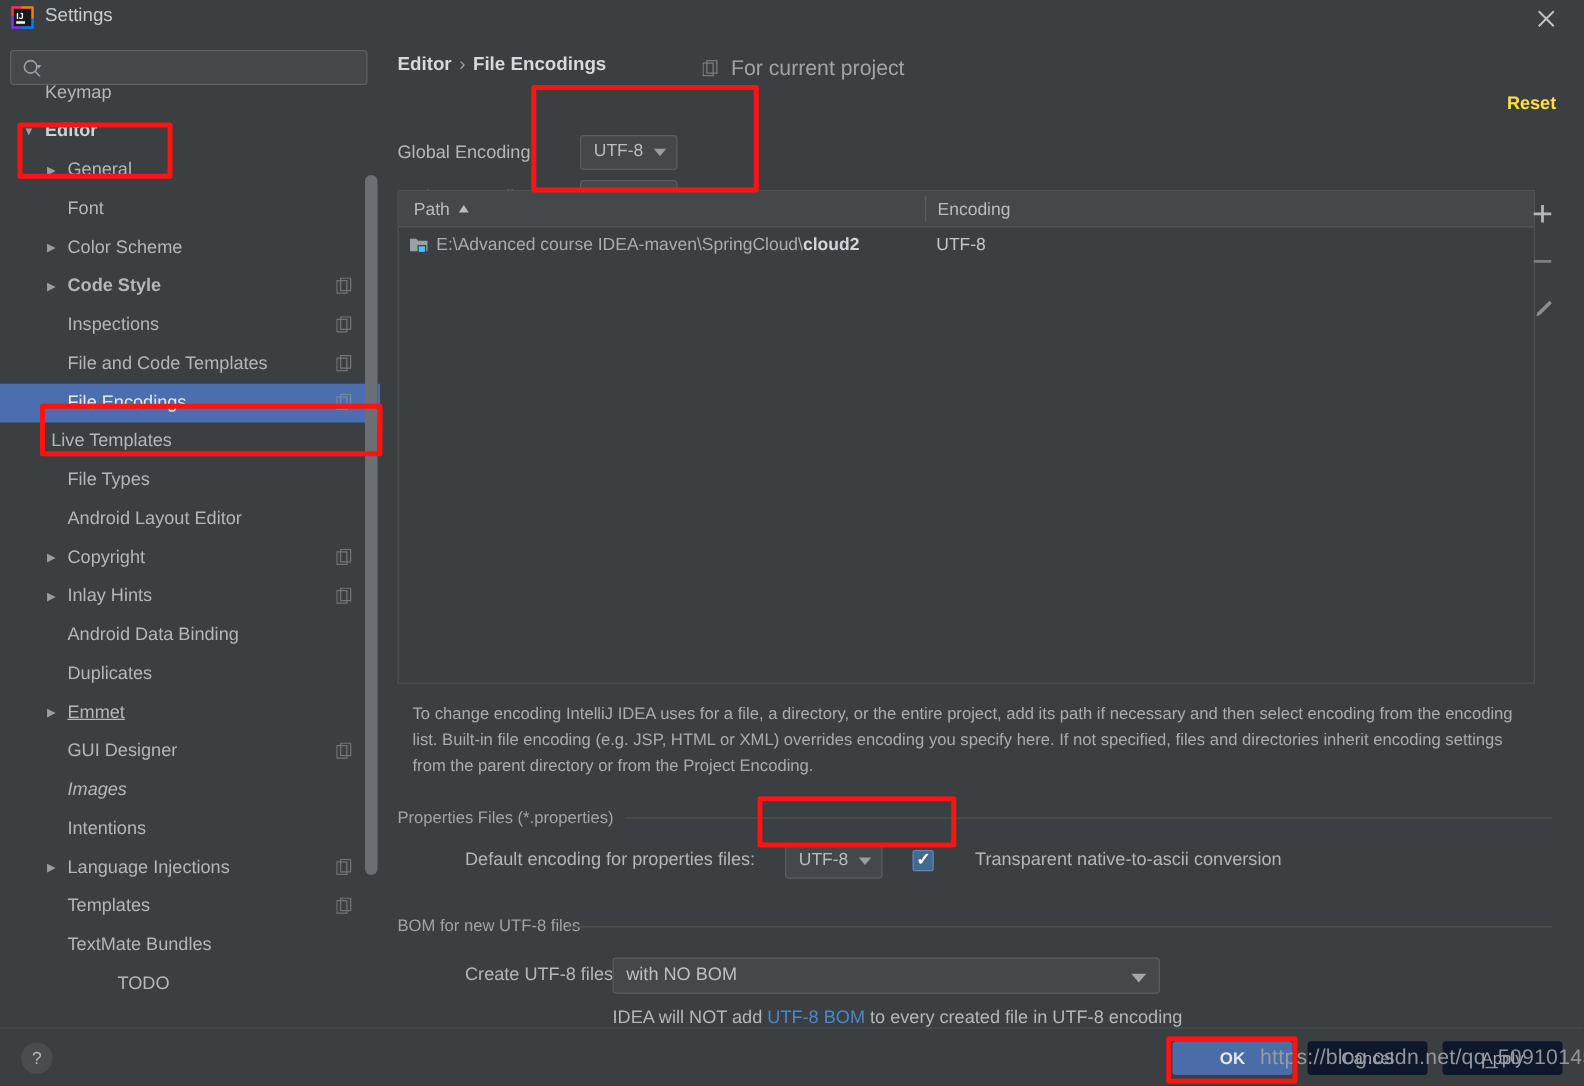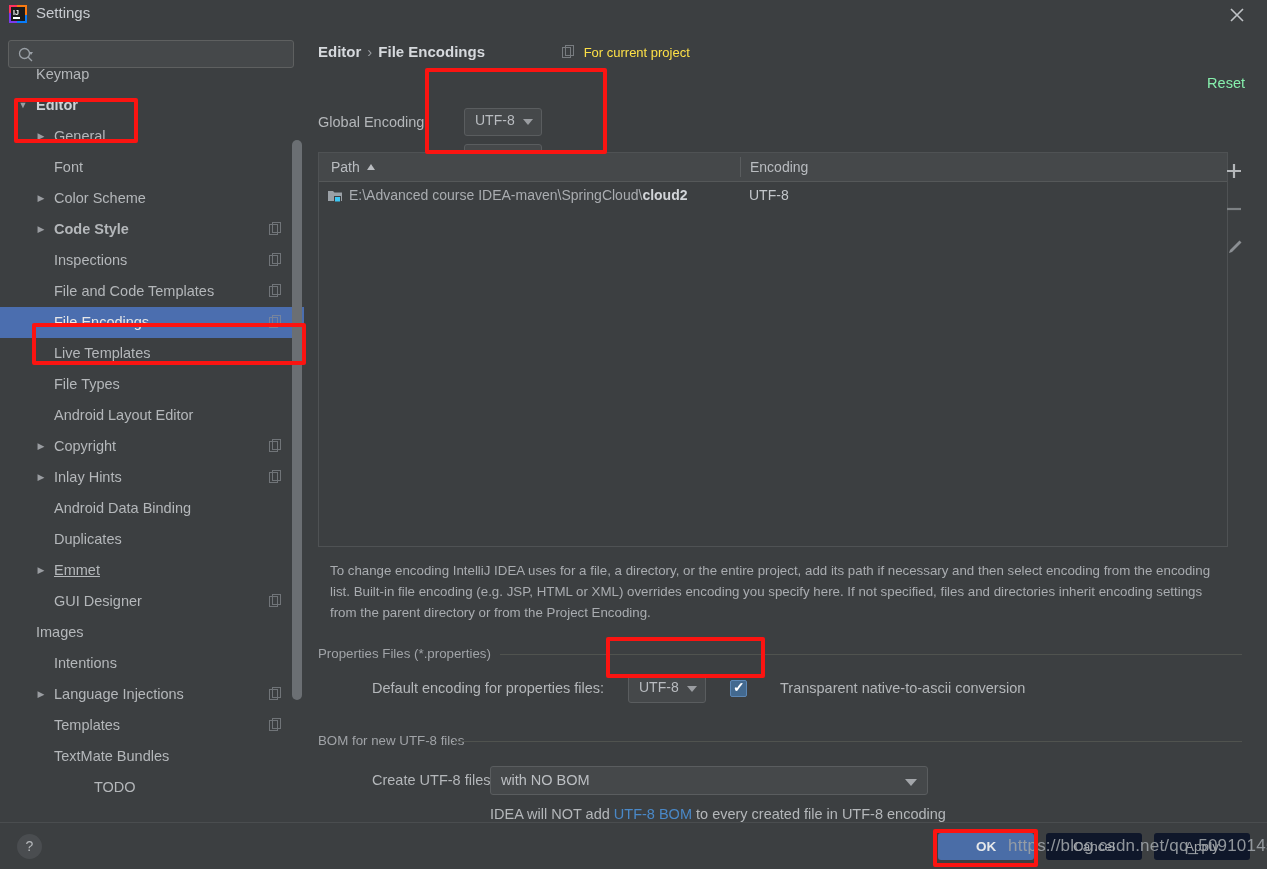--- a/index.html
+++ b/index.html
@@ -89,29 +89,29 @@
     position: absolute; left: 304px; top: 30px; width: 963px; height: 792px;
     background: #3c3f41;
   }
   .breadcrumb {
     position: absolute; left: 14px; top: 13px;
     font-size: 15px; font-weight: bold; color: #d6d9dd;
   }
   .breadcrumb .sep { font-weight: normal; color: #9a9da1; margin: 0 6px; }
   .forproject {
     position: absolute; left: 258px; top: 15px;
-    font-size: 13px; color: #fde047;
+    font-size: 17px; color: #a3a3a3;
   }
   .forproject .pi {
     display: inline-block; vertical-align: -2px; margin-right: 5px;
     width: 13px; height: 14px; opacity: .75;
   }
   .reset-link {
     position: absolute; right: 22px; top: 45px;
-    font-size: 14.5px; color: #86efac; cursor: pointer;
+    font-size: 14.5px; color: #fde047; cursor: pointer; font-weight: bold;
   }
   .enc-label { position: absolute; }
   .combo {
     position: absolute; background: #45484a; border: 1px solid #5a5d5f;
     border-radius: 3px; cursor: pointer;
   }
   .combo .val {
     position: absolute; left: 10px; top: 3px;
     font-size: 14px; color: #b9bcc0;
   }
@@ -304,21 +304,21 @@
           </svg>
         </div>
         <div class="tree-item selected">
           <span class="label" style="left: 54px;">File Encodings</span>
           <svg class="copy-ico" viewBox="0 0 13 14">
             <rect x="0.5" y="2.5" width="8" height="10" stroke="#8d9196" fill="none" stroke-width="1"></rect>
             <rect x="3.5" y="0.5" width="8" height="10" stroke="#8d9196" fill="none" stroke-width="1"></rect>
           </svg>
         </div>
         <div class="tree-item">
-          <span class="label" style="left: 54px;">Live Templates</span>
+          <span class="label" style="left: 41px;">Live Templates</span>
         </div>
         <div class="tree-item">
           <span class="label" style="left: 54px;">File Types</span>
         </div>
         <div class="tree-item">
           <span class="label" style="left: 54px;">Android Layout Editor</span>
         </div>
         <div class="tree-item">
           <span class="arrow" style="left: 34px;">▶</span>
           <span class="label" style="left: 54px;">Copyright</span>
@@ -346,21 +346,21 @@
           <span class="label" style="left: 54px; text-decoration: underline;">Emmet</span>
         </div>
         <div class="tree-item">
           <span class="label" style="left: 54px;">GUI Designer</span>
           <svg class="copy-ico" viewBox="0 0 13 14">
             <rect x="0.5" y="2.5" width="8" height="10" stroke="#8d9196" fill="none" stroke-width="1"></rect>
             <rect x="3.5" y="0.5" width="8" height="10" stroke="#8d9196" fill="none" stroke-width="1"></rect>
           </svg>
         </div>
         <div class="tree-item">
-          <span class="label" style="left: 36px;">Images</span>
+          <span class="label" style="left: 54px; font-style: italic;">Images</span>
         </div>
         <div class="tree-item">
           <span class="label" style="left: 54px;">Intentions</span>
         </div>
         <div class="tree-item">
           <span class="arrow" style="left: 34px;">▶</span>
           <span class="label" style="left: 54px;">Language Injections</span>
           <svg class="copy-ico" viewBox="0 0 13 14">
             <rect x="0.5" y="2.5" width="8" height="10" stroke="#8d9196" fill="none" stroke-width="1"></rect>
             <rect x="3.5" y="0.5" width="8" height="10" stroke="#8d9196" fill="none" stroke-width="1"></rect>

